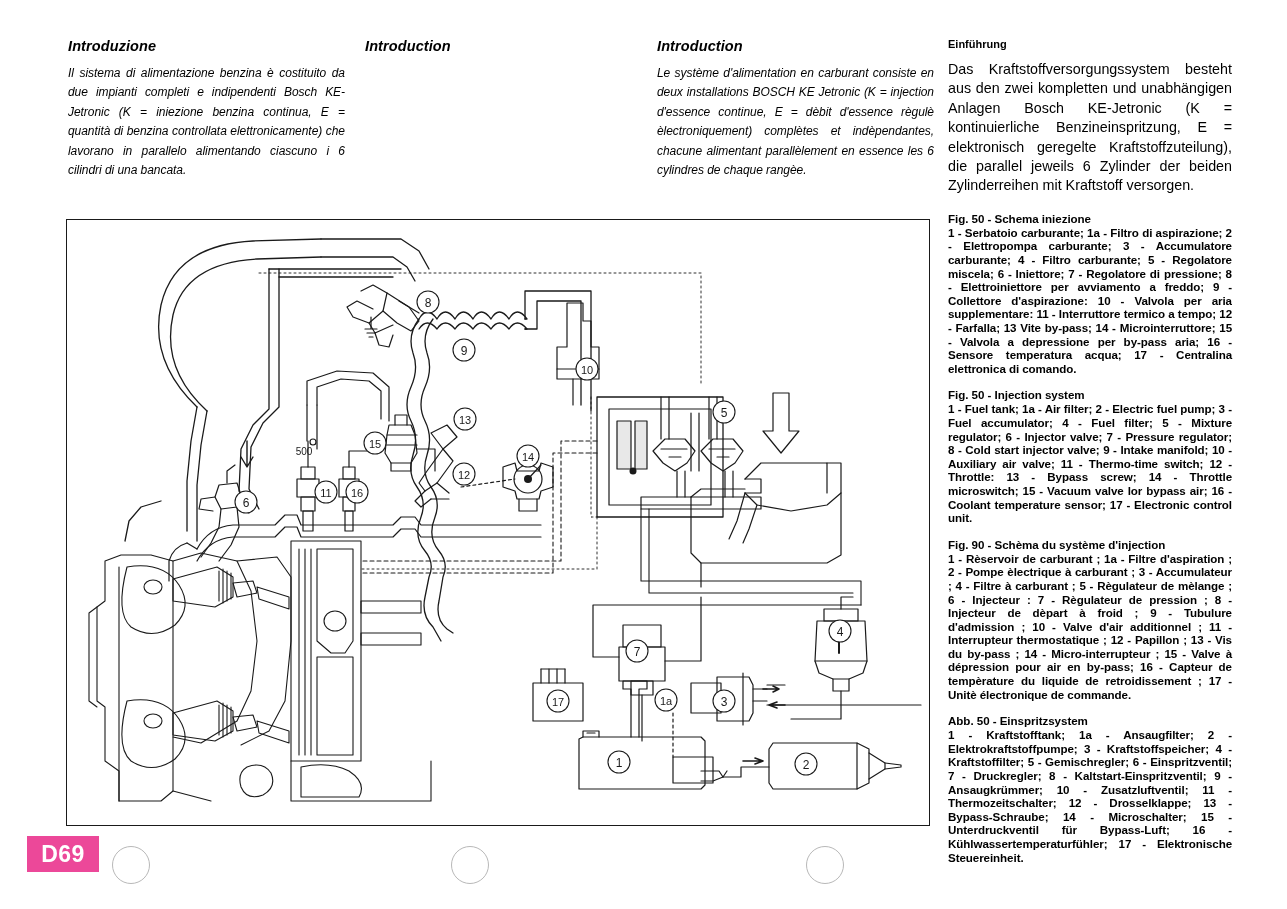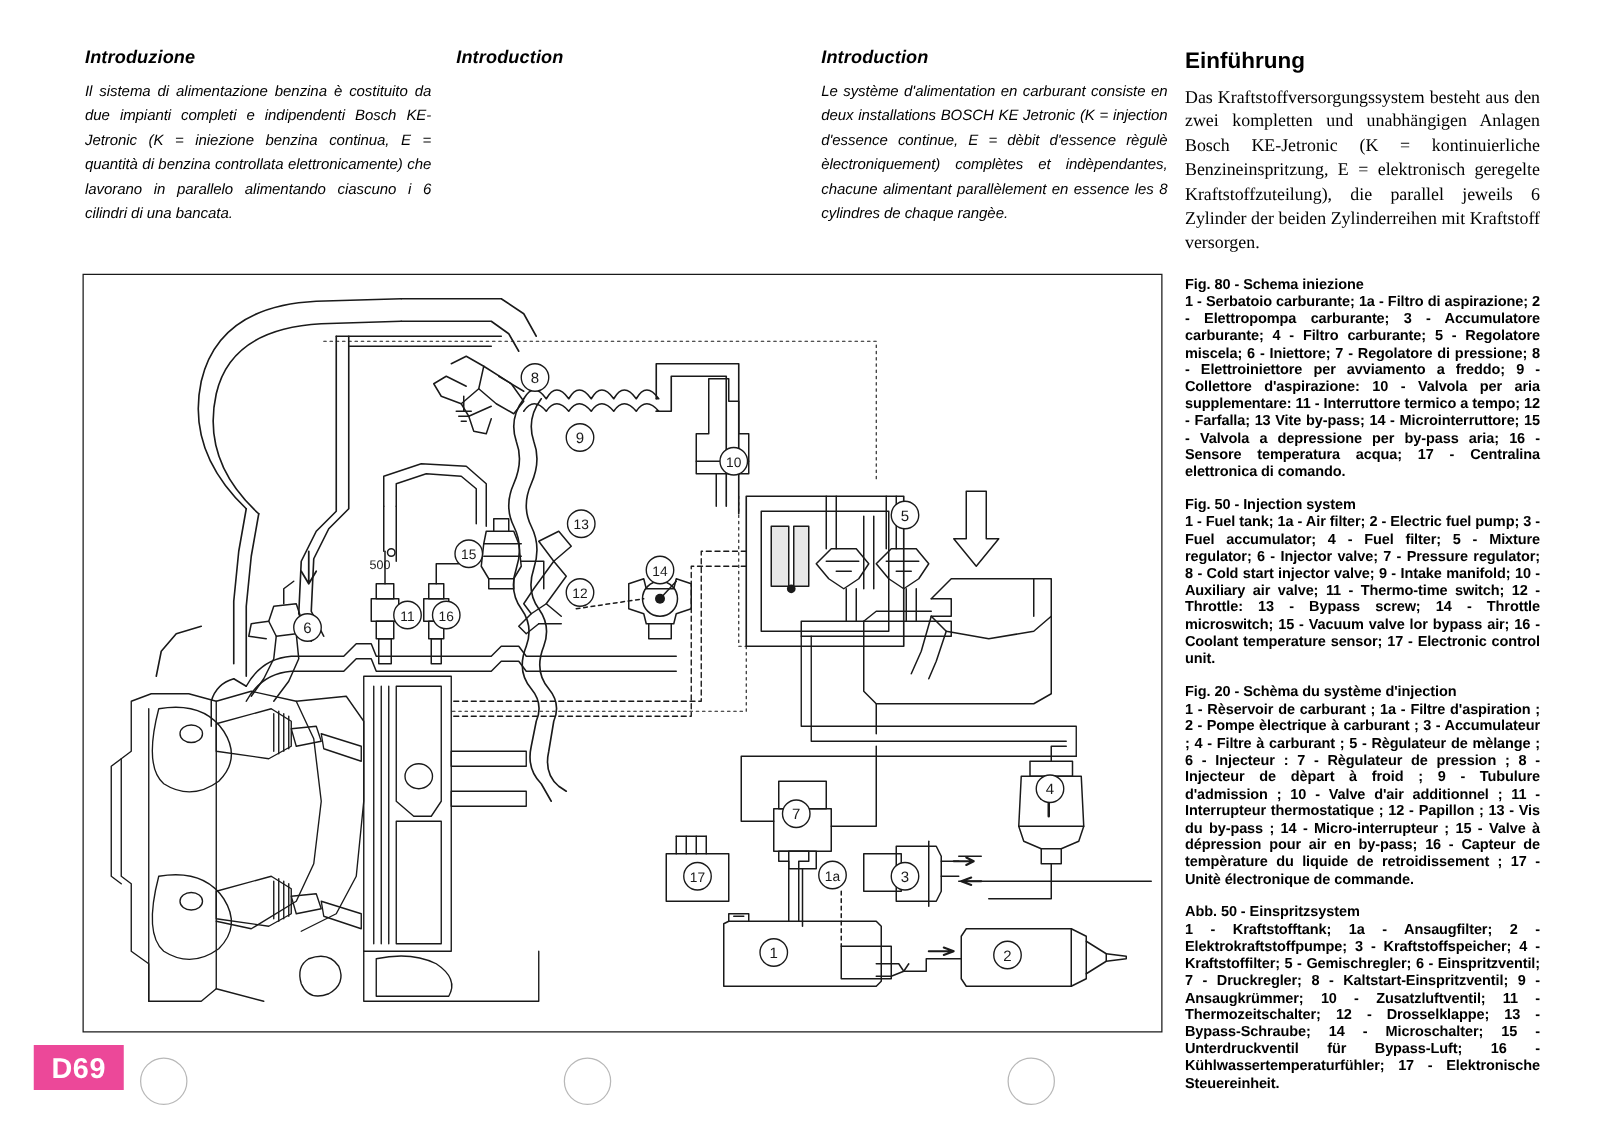--- a/index.html
+++ b/index.html
@@ -38,28 +38,27 @@
   #col-it { left: 68px;  width: 277px; }
   #col-en { left: 365px; width: 277px; }
   #col-fr { left: 657px; width: 277px; }
 
   
   #col-de {
     position: absolute;
     top: 38px; left: 948px; width: 284px;
   }
   #col-de h2 {
-    font-size: 18px; font-weight: bold;
+    font-size: 11px; font-weight: bold;
     margin: 0 0 10px 0;
   }
   #col-de p.intro {
     margin: 0 0 16px 0;
     font-size: 14.3px; line-height: 19.4px;
     text-align: justify;
-    font-family: Liberation Serif, serif;
   }
   .capblock { margin-bottom: 13px; }
   .capblock .captitle {
     font-size: 11.6px;
     font-weight: bold;
     margin-bottom: 1px;
     letter-spacing: -0.05px;
   }
   .capblock .capbody {
     font-size: 11.6px;
@@ -115,39 +114,39 @@
     <h2>Introduzione</h2>
     <p>Il sistema di alimentazione benzina è costituito da due impianti completi e indipendenti Bosch KE-Jetronic (K = iniezione benzina continua, E = quantità di benzina controllata elettronicamente) che lavorano in parallelo alimentando ciascuno i 6 cilindri di una bancata.</p>
   </div>
 
   <div class="col" id="col-en">
     <h2>Introduction</h2>
   </div>
 
   <div class="col" id="col-fr">
     <h2>Introduction</h2>
-    <p>Le système d'alimentation en carburant consiste en deux installations BOSCH KE Jetronic (K = injection d'essence continue, E = dèbit d'essence règulè èlectroniquement) complètes et indèpendantes, chacune alimentant parallèlement en essence les 8 cylindres de chaque rangèe.</p>
+    <p>Le système d'alimentation en carburant consiste en deux installations BOSCH KE Jetronic (K = injection d'essence continue, E = dèbit d'essence règulè èlectroniquement) complètes et indèpendantes, chacune alimentant parallèlement en essence les 6 cylindres de chaque rangèe.</p>
   </div>
 
   <div id="col-de">
     <h2>Einführung</h2>
     <p class="intro">Das Kraftstoffversorgungssystem besteht aus den zwei kompletten und unabhängigen Anlagen Bosch KE-Jetronic (K = kontinuierliche Benzineinspritzung, E = elektronisch geregelte Kraftstoffzuteilung), die parallel jeweils 6 Zylinder der beiden Zylinderreihen mit Kraftstoff versorgen.</p>
 
     <div class="capblock">
-      <div class="captitle">Fig. 80 - Schema iniezione</div>
+      <div class="captitle">Fig. 50 - Schema iniezione</div>
       <div class="capbody">1 - Serbatoio carburante; 1a - Filtro di aspirazione; 2 - Elettropompa carburante; 3 - Accumulatore carburante; 4 - Filtro carburante; 5 - Regolatore miscela; 6 - Iniettore; 7 - Regolatore di pressione; 8 - Elettroiniettore per avviamento a freddo; 9 - Collettore d'aspirazione: 10 - Valvola per aria supplementare: 11 - Interruttore termico a tempo; 12 - Farfalla; 13 Vite by-pass; 14 - Microinterruttore; 15 - Valvola a depressione per by-pass aria; 16 - Sensore temperatura acqua; 17 - Centralina elettronica di comando.</div>
     </div>
 
     <div class="capblock">
       <div class="captitle">Fig. 50 - Injection system</div>
       <div class="capbody">1 - Fuel tank; 1a - Air filter; 2 - Electric fuel pump; 3 - Fuel accumulator; 4 - Fuel filter; 5 - Mixture regulator; 6 - Injector valve; 7 - Pressure regulator; 8 - Cold start injector valve; 9 - Intake manifold; 10 - Auxiliary air valve; 11 - Thermo-time switch; 12 - Throttle: 13 - Bypass screw; 14 - Throttle microswitch; 15 - Vacuum valve lor bypass air; 16 - Coolant temperature sensor; 17 - Electronic control unit.</div>
     </div>
 
     <div class="capblock">
-      <div class="captitle">Fig. 20 - Schèma du système d'injection</div>
+      <div class="captitle">Fig. 90 - Schèma du système d'injection</div>
       <div class="capbody">1 - Rèservoir de carburant ; 1a - Filtre d'aspiration ; 2 - Pompe èlectrique à carburant ; 3 - Accumulateur ; 4 - Filtre à carburant ; 5 - Règulateur de mèlange ; 6 - Injecteur : 7 - Règulateur de pression ; 8 - Injecteur de dèpart à froid ; 9 - Tubulure d'admission ; 10 - Valve d'air additionnel ; 11 - Interrupteur thermostatique ; 12 - Papillon ; 13 - Vis du by-pass ; 14 - Micro-interrupteur ; 15 - Valve à dépression pour air en by-pass; 16 - Capteur de tempèrature du liquide de retroidissement ; 17 - Unitè électronique de commande.</div>
     </div>
 
     <div class="capblock">
       <div class="captitle">Abb. 50 - Einspritzsystem</div>
       <div class="capbody">1 - Kraftstofftank; 1a - Ansaugfilter; 2 - Elektrokraftstoffpumpe; 3 - Kraftstoffspeicher; 4 - Kraftstoffilter; 5 - Gemischregler; 6 - Einspritzventil; 7 - Druckregler; 8 - Kaltstart-Einspritzventil; 9 - Ansaugkrümmer; 10 - Zusatzluftventil; 11 - Thermozeitschalter; 12 - Drosselklappe; 13 - Bypass-Schraube; 14 - Microschalter; 15 - Unterdruckventil für Bypass-Luft; 16 - Kühlwassertemperaturfühler; 17 - Elektronische Steuereinheit.</div>
     </div>
   </div>
 
   <div id="figure-frame">

